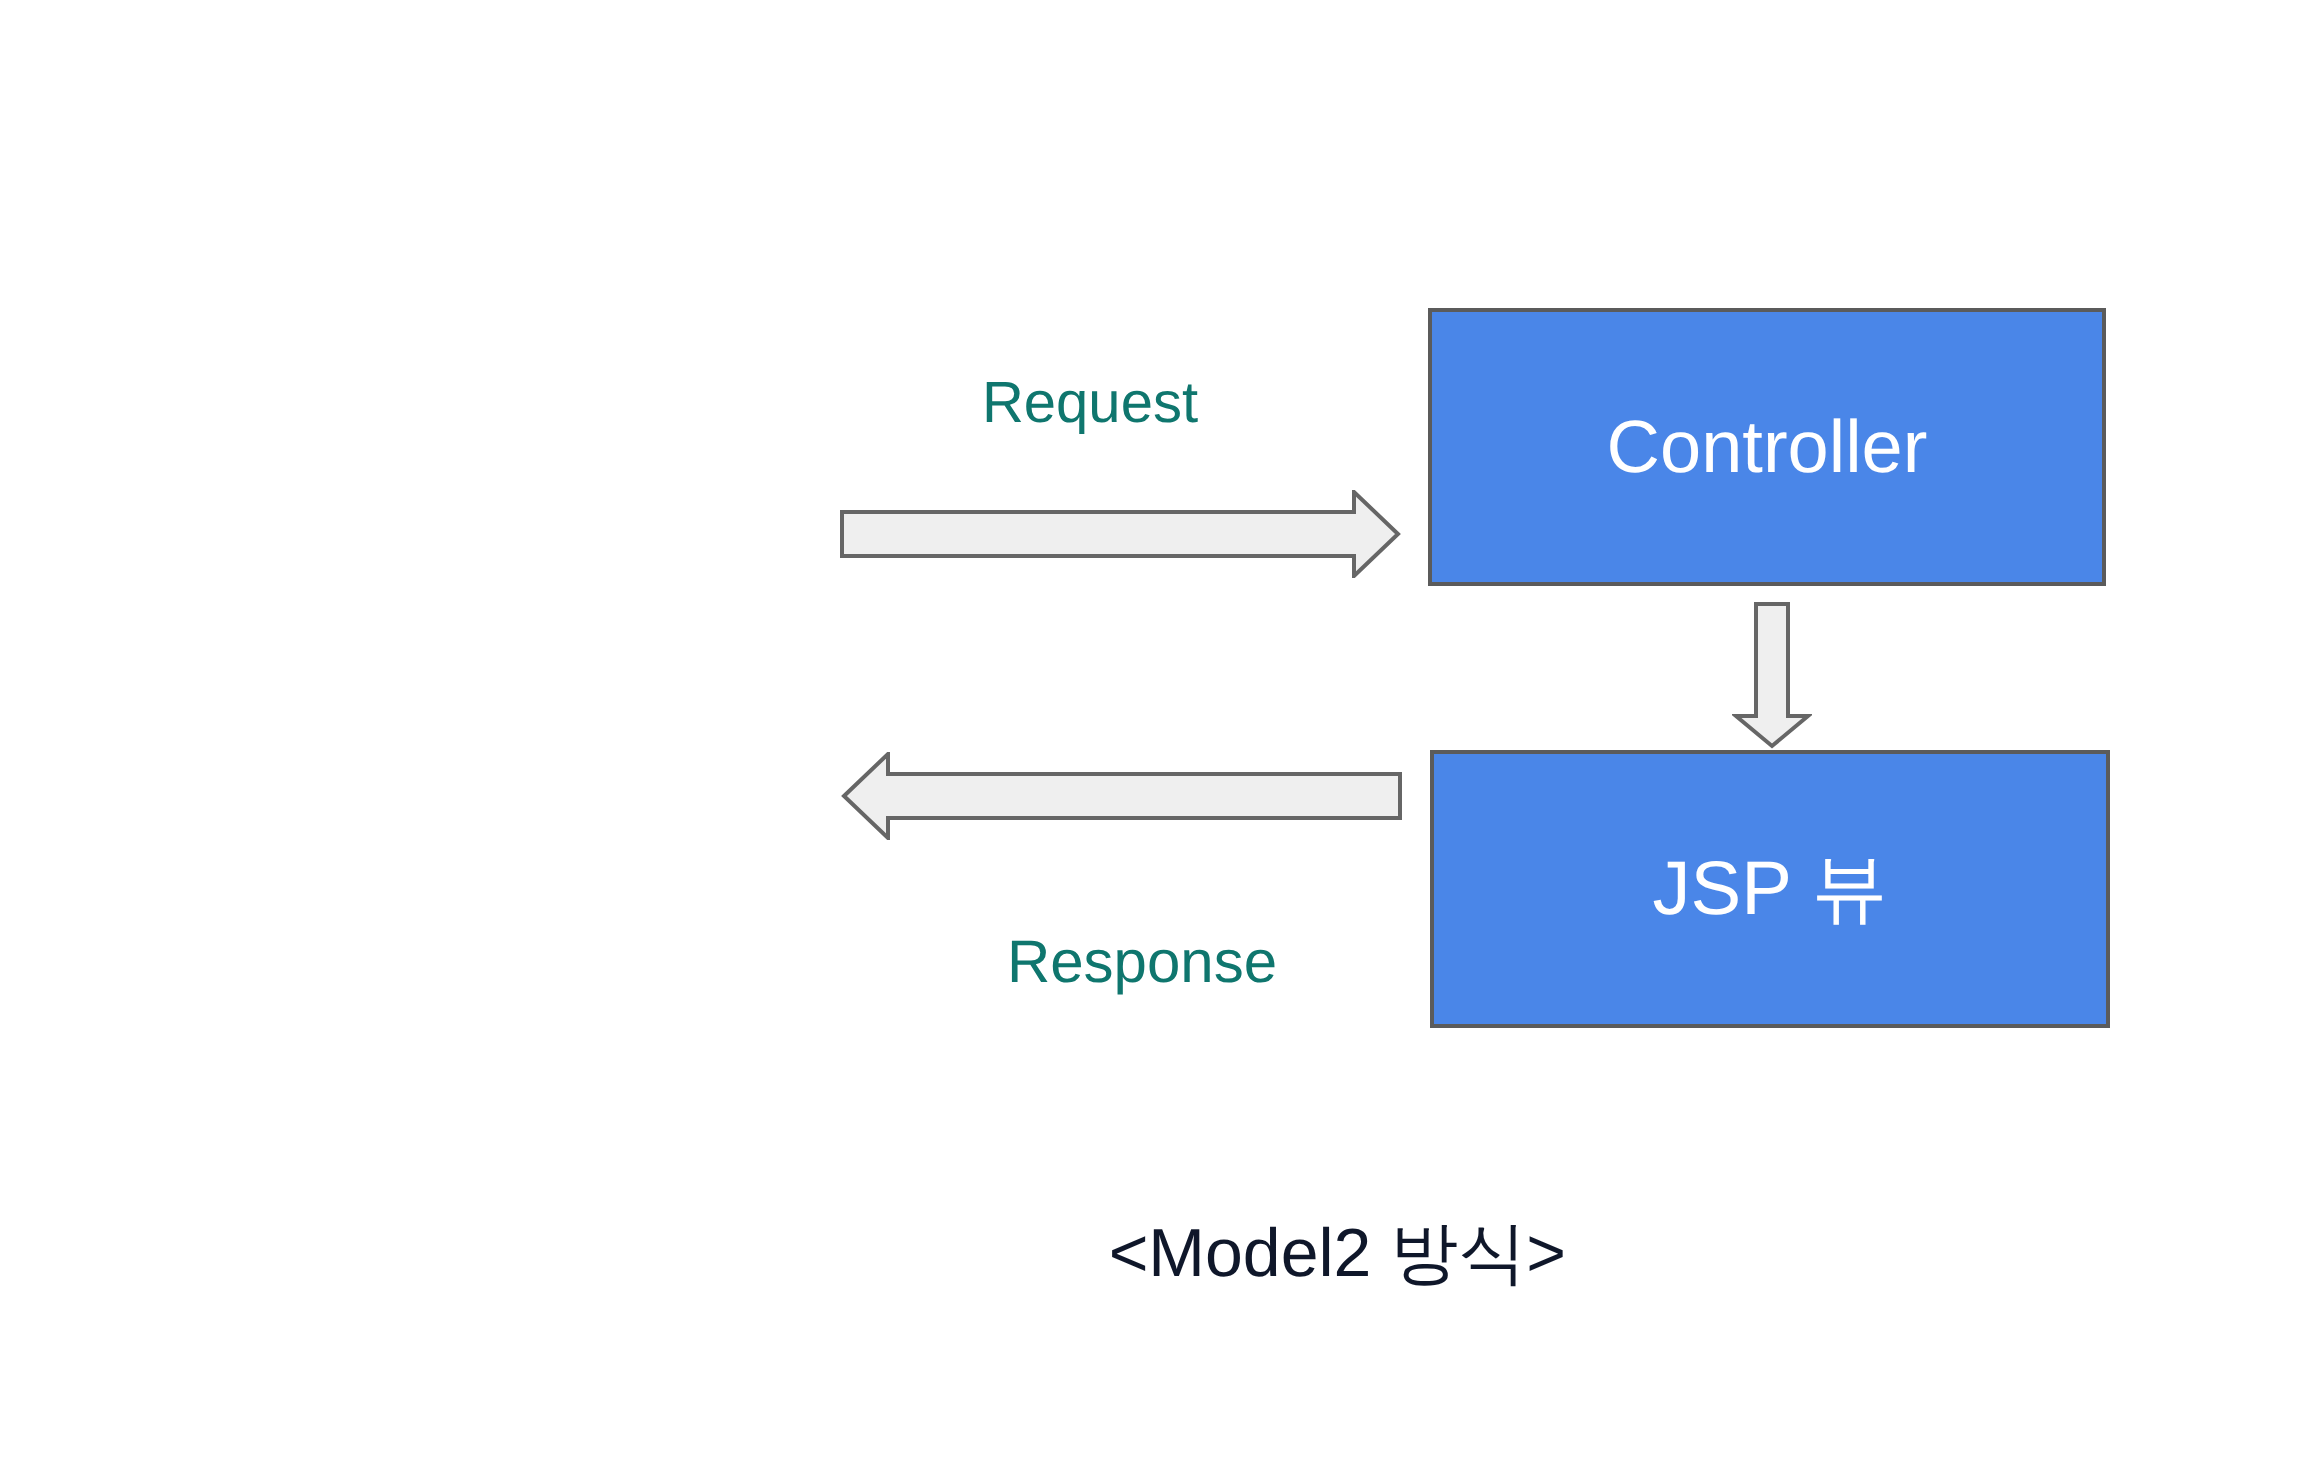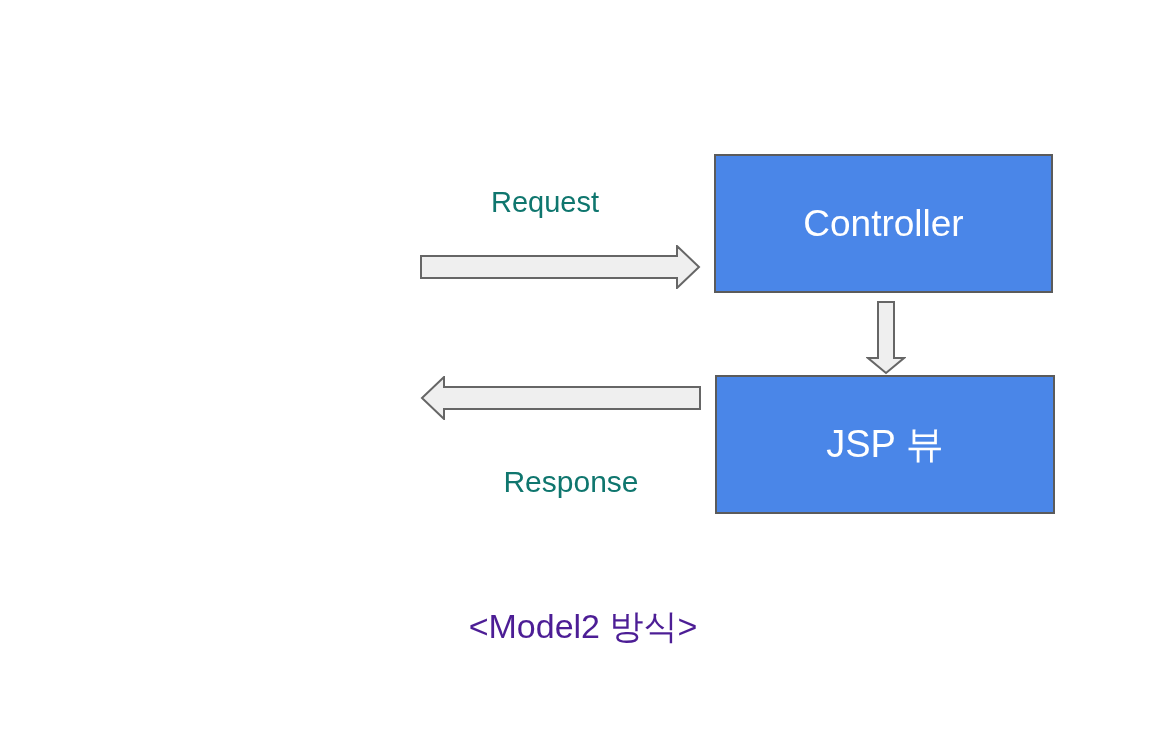--- a/index.html
+++ b/index.html
@@ -34,23 +34,23 @@
     position: absolute;
     color: #0f766e;
     text-align: center;
     white-space: nowrap;
   }
   .label-request  { left: 445px; top: 186px; width: 200px; font-size: 29px; }
   .label-response { left: 471px; top: 422px; width: 200px; font-size: 30px; margin-top: 43px; }
   .caption {
     position: absolute;
     left: 383px; top: 604px; width: 400px;
-    color: #4c1d95;
+    color: #0f172a;
     font-size: 34px;
-    text-align: center;
+    text-align: right;
     white-space: nowrap;
   }
   .arrow { position: absolute; }
   .arrow-request  { left: 420px; top: 245px; }
   .arrow-response { left: 420px; top: 376px; }
   .arrow-down     { left: 866px; top: 301px; }
   .arrow polygon { fill: #efefef; stroke: #666666; stroke-width: 2; stroke-linejoin: miter; }
 </style>
 </head>
 <body>

